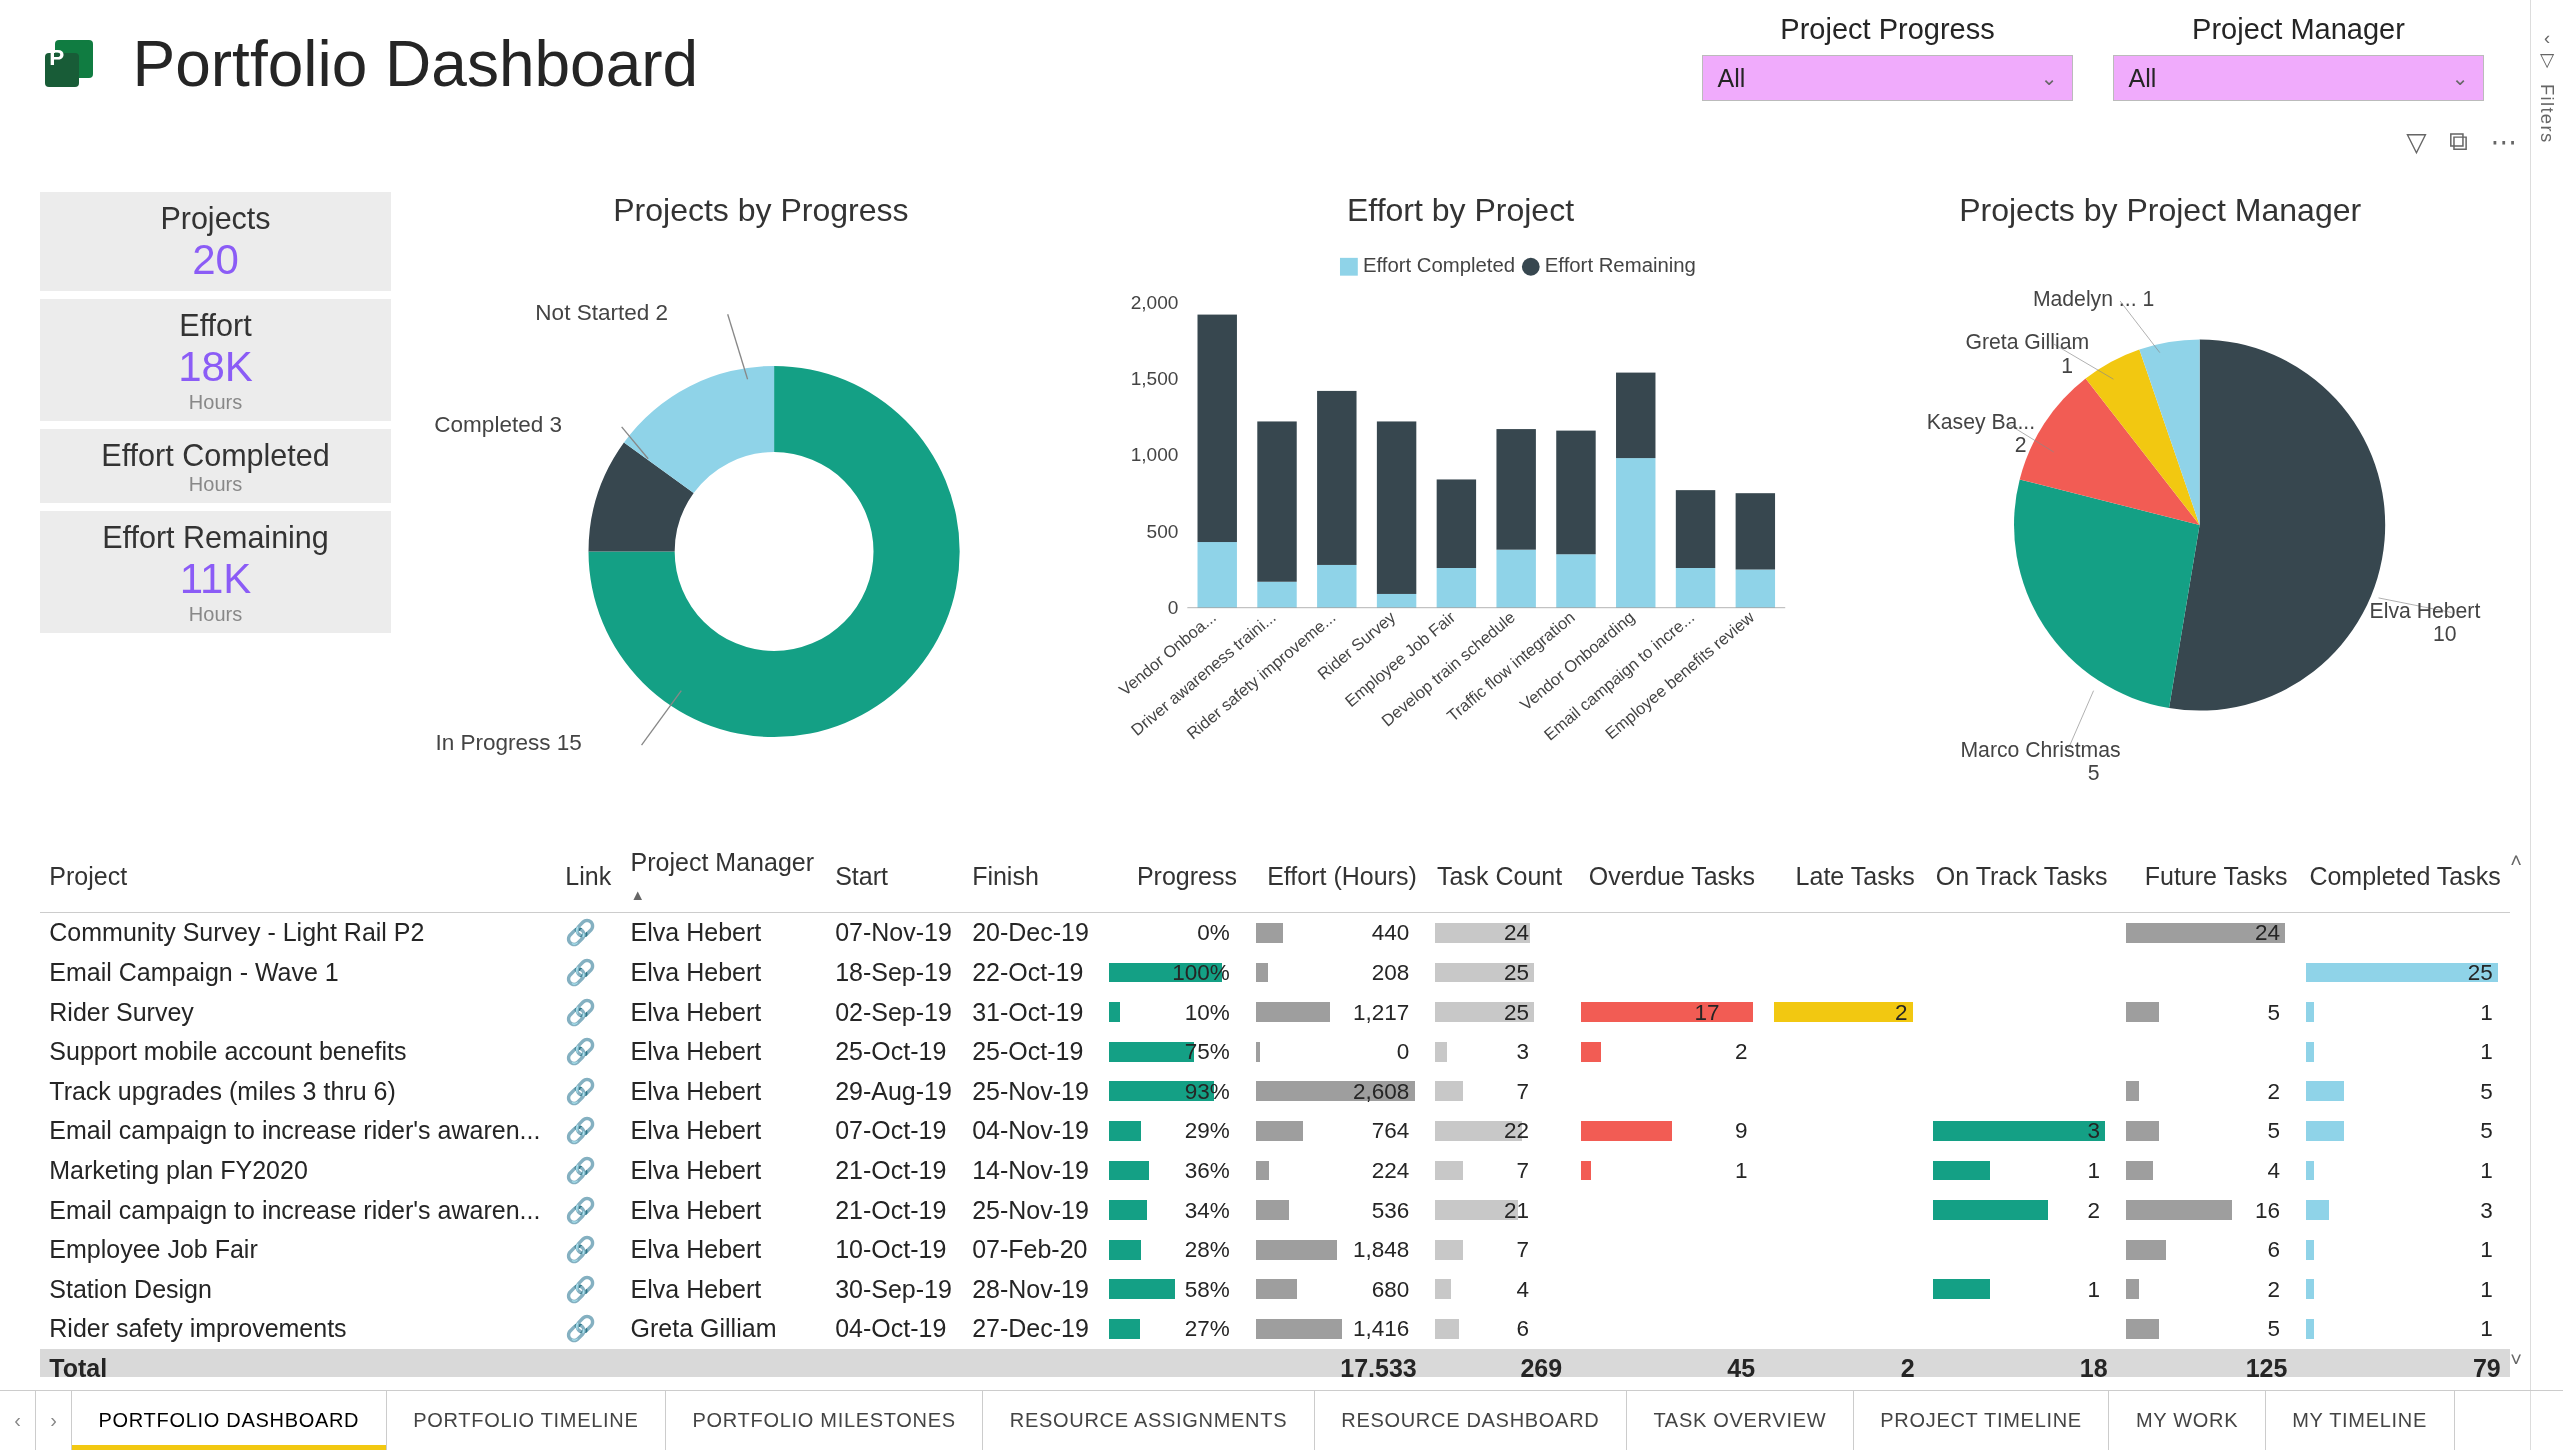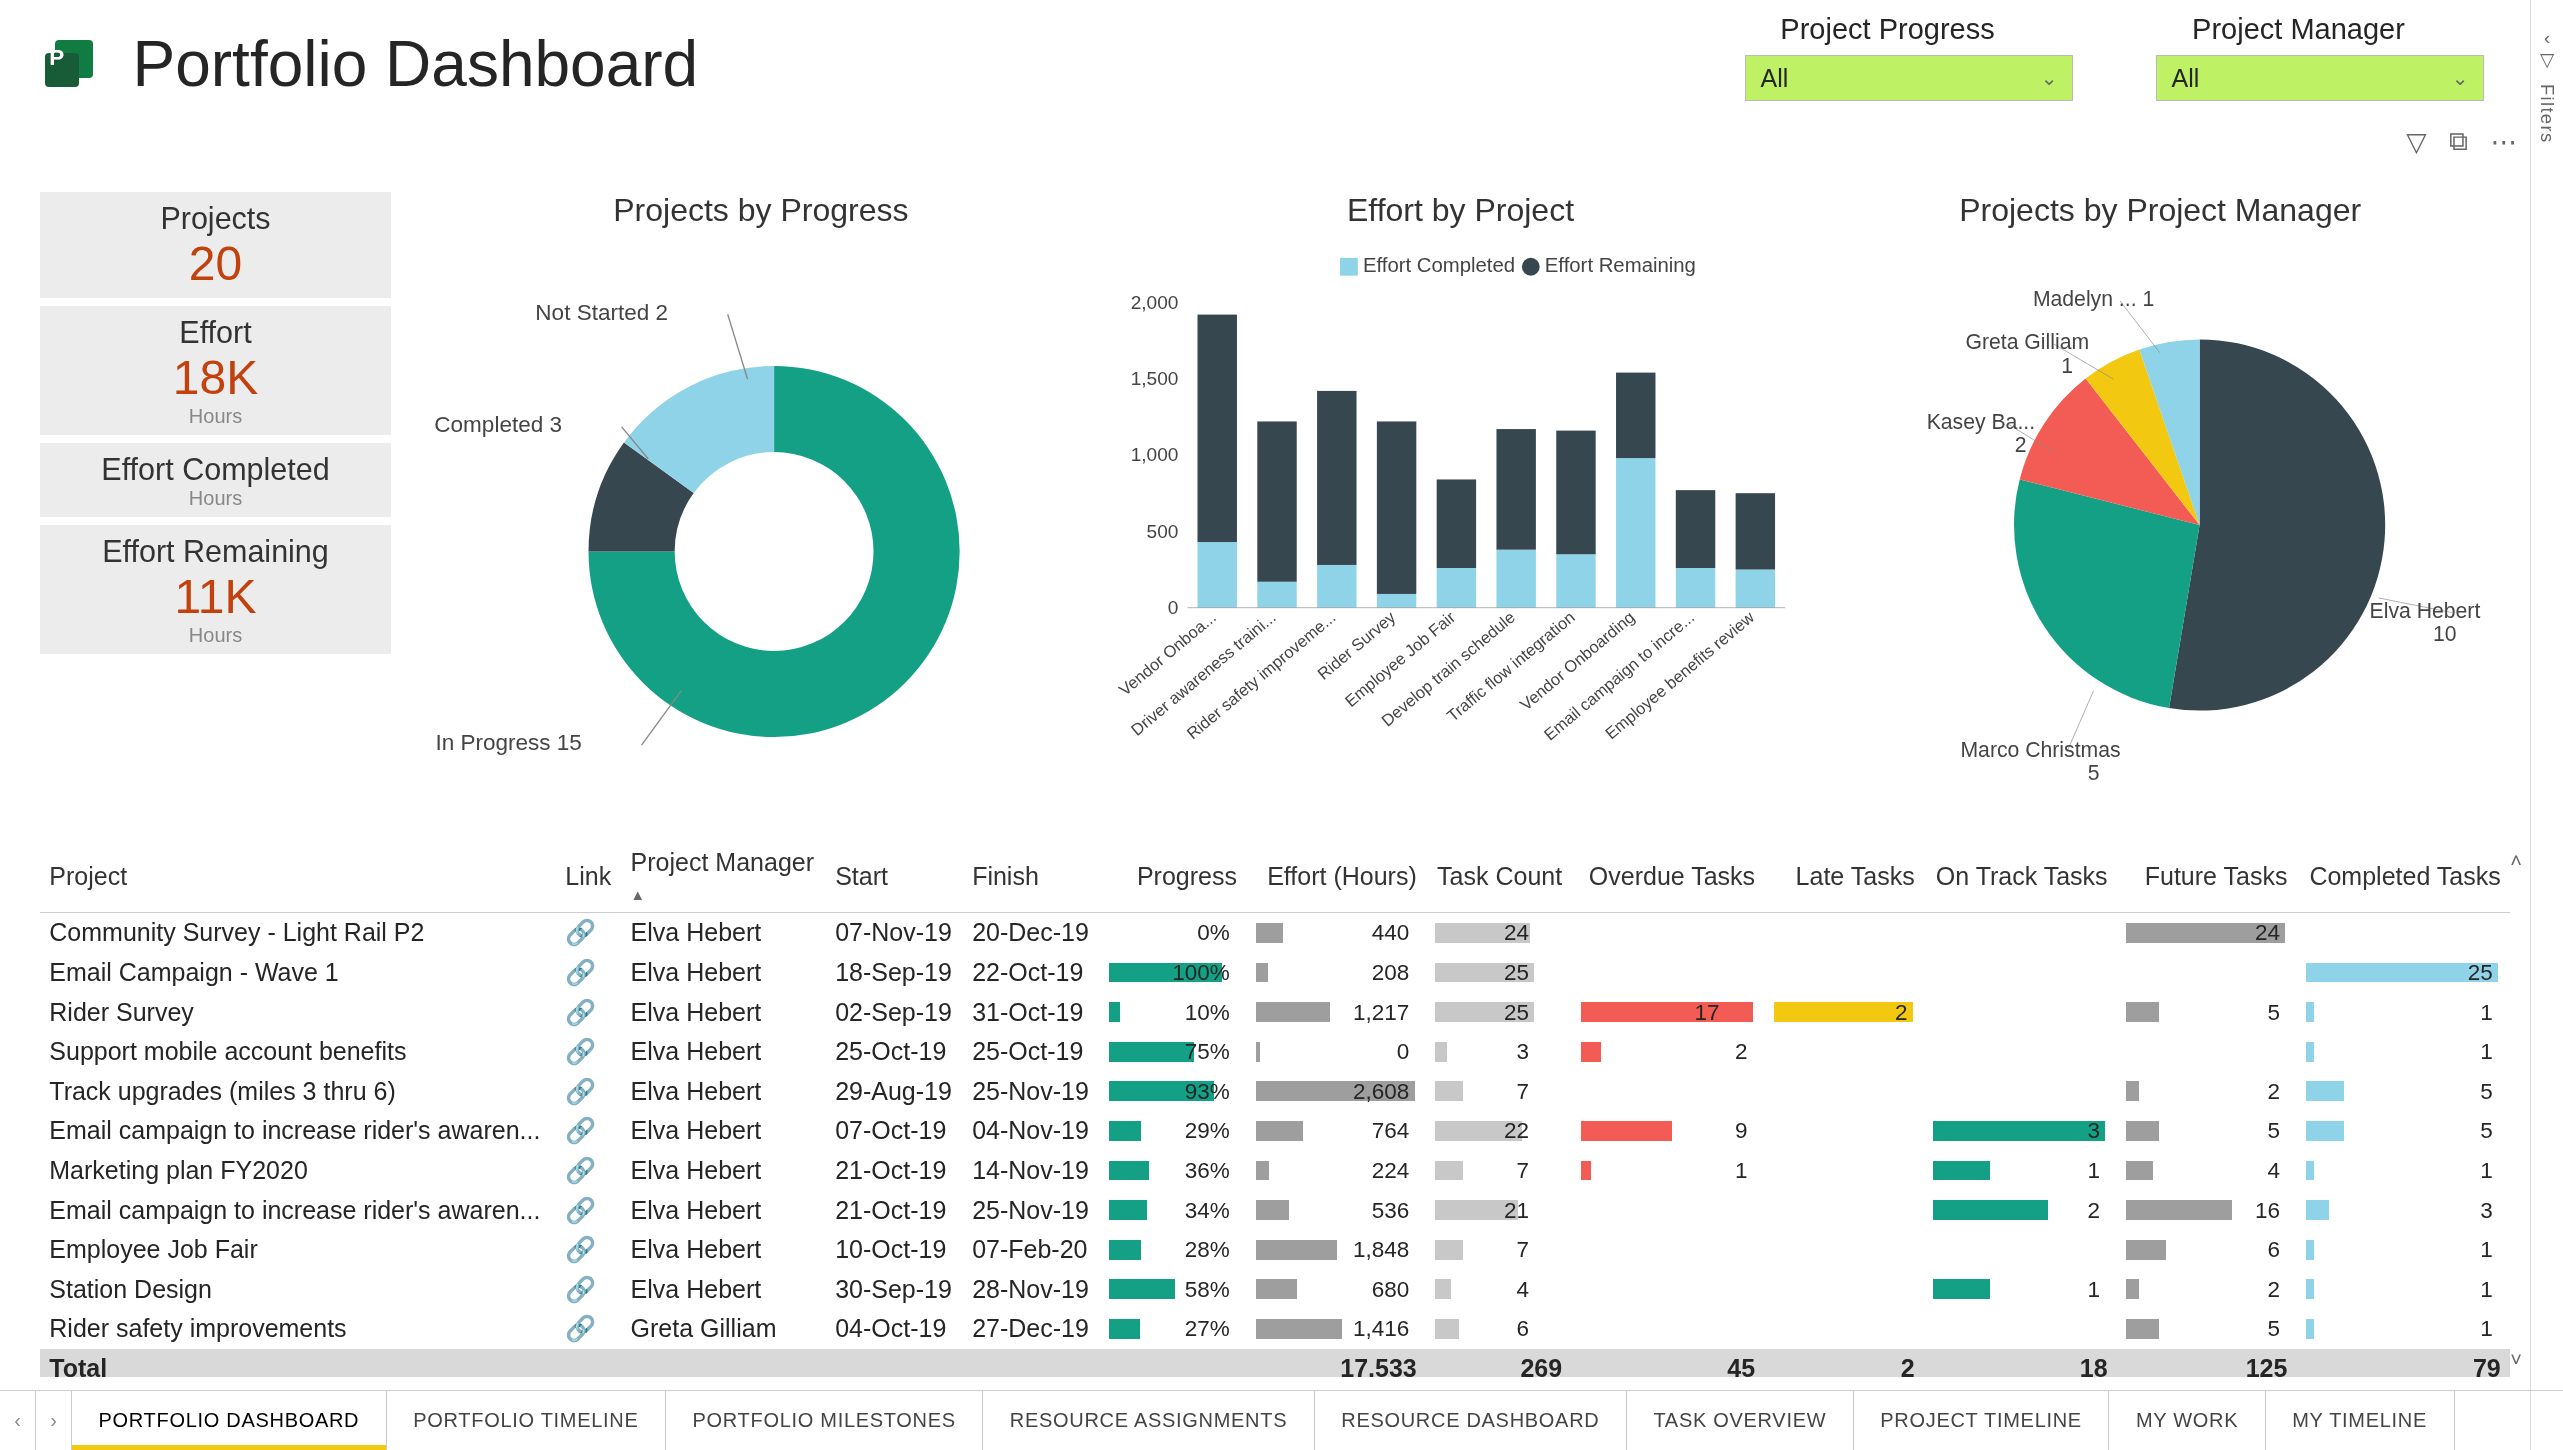--- a/index.html
+++ b/index.html
@@ -7,29 +7,29 @@
 .frame { width: 2563px; height: 1450px; background: #fff; position: relative; overflow: hidden; }
 .header { display: flex; align-items: center; padding: 26.5px 40px 6.6px 40px; }
 .logo { width: 66px; height: 66px; position: relative; margin-right: 26.5px; }
 .logo .sq1 { position:absolute; left:14.6px; top:9.3px; width:38px; height:38px; background:#107C41; border-radius:4px; }
 .logo .sq2 { position:absolute; left:5.3px; top:22.5px; width:34px; height:34px; background:#185C37; border-radius:4px; }
 .logo .p { position:absolute; left:9.3px; top:14.6px; color:#fff; font-weight:700; font-size:22.5px; }
 .title { font-size: 64px; font-weight: 300; color: #252525; }
 .slicers { position:absolute; top:13.2px; right:79px; display:flex; gap:40px; }
 .slicer { width: 371px; text-align: center; }
 .slicer-label { font-size: 29px; color:#252525; margin-bottom:9.3px; }
-.slicer-box { border:1.3px solid #bbb; height:46px; display:flex; align-items:center; justify-content:space-between; padding:0 14.6px; font-size:25px; color:#252525; background:#bef264;margin-left:43px; }
+.slicer-box { border:1.3px solid #bbb; height:46px; display:flex; align-items:center; justify-content:space-between; padding:0 14.6px; font-size:25px; color:#252525; background:#f0abfc; }
 .chev { font-size:20px; color:#666; }
 .toolbar-icons { position:absolute; top:126px; right:46px; display:flex; gap:22.5px; color:#666; font-size:26.5px; }
 .filters-rail { position:absolute; right:0; top:0; bottom:0; width:33px; border-left:1.3px solid #ddd; display:flex; flex-direction:column; align-items:center; padding-top:26.5px; color:#666; font-size:18.5px; }
 .filters-rail .lab { writing-mode:vertical-rl; margin-top:13.2px; letter-spacing:1.3px; }
 .kpis { position:absolute; left:40px; top:192px; width:351px; }
 .kpi { background:#ececec; padding:9.3px 0 6.6px 0; text-align:center; margin-bottom:8px; }
 .kpi .l { font-size:30.5px; color:#333; }
-.kpi .v { font-size:48px; font-weight:300; color:#c2410c; }
+.kpi .v { font-size:42px; font-weight:300; color:#8b5cf6; }
 .kpi .u { font-size:20px; color:#888; }
 .chart-area { position:absolute; top:192px; left:411px; right:53px; height:636px; display:flex; }
 .chart-col { flex:1; text-align:center; position:relative; }
 .chart-title { font-size:32px; color:#333; margin-bottom:10.6px; }
 svg text { font-family:"Segoe UI",Arial,sans-serif; fill:#444; }
 .table-wrap { position:absolute; left:40px; right:53px; top:841px; bottom:73px; overflow:hidden; }
 table { width:100%; border-collapse:collapse; font-size:25px; color:#252525; }
 th { text-align:left; font-weight:400; color:#333; padding:6.6px 9.3px; border-bottom:1.3px solid #ccc; white-space:nowrap; }
 th.num, td.num { text-align:right; }
 td { padding:5.3px 9.3px; white-space:nowrap; }

